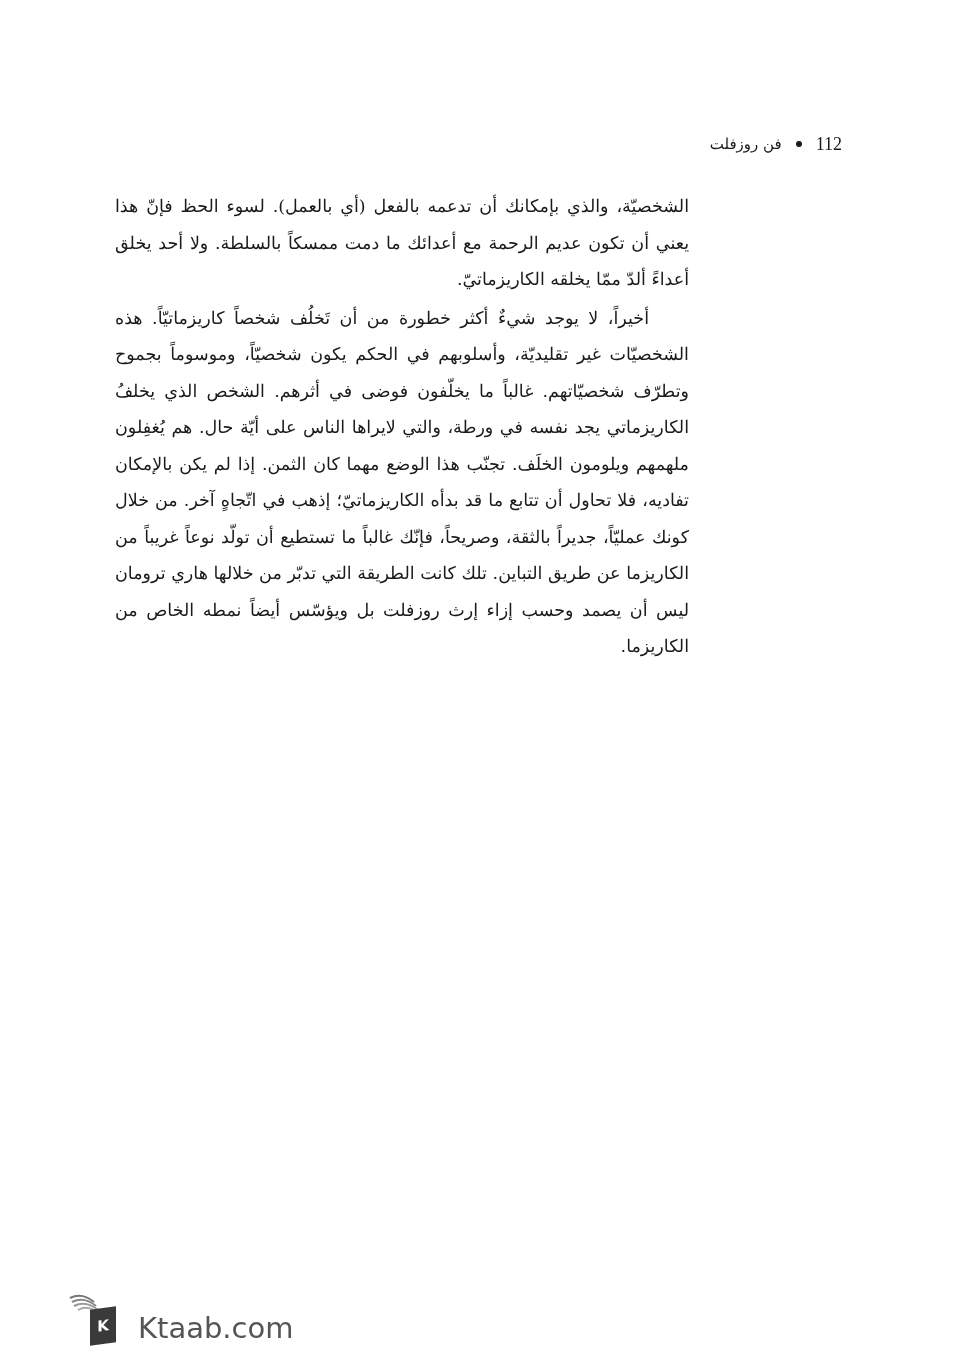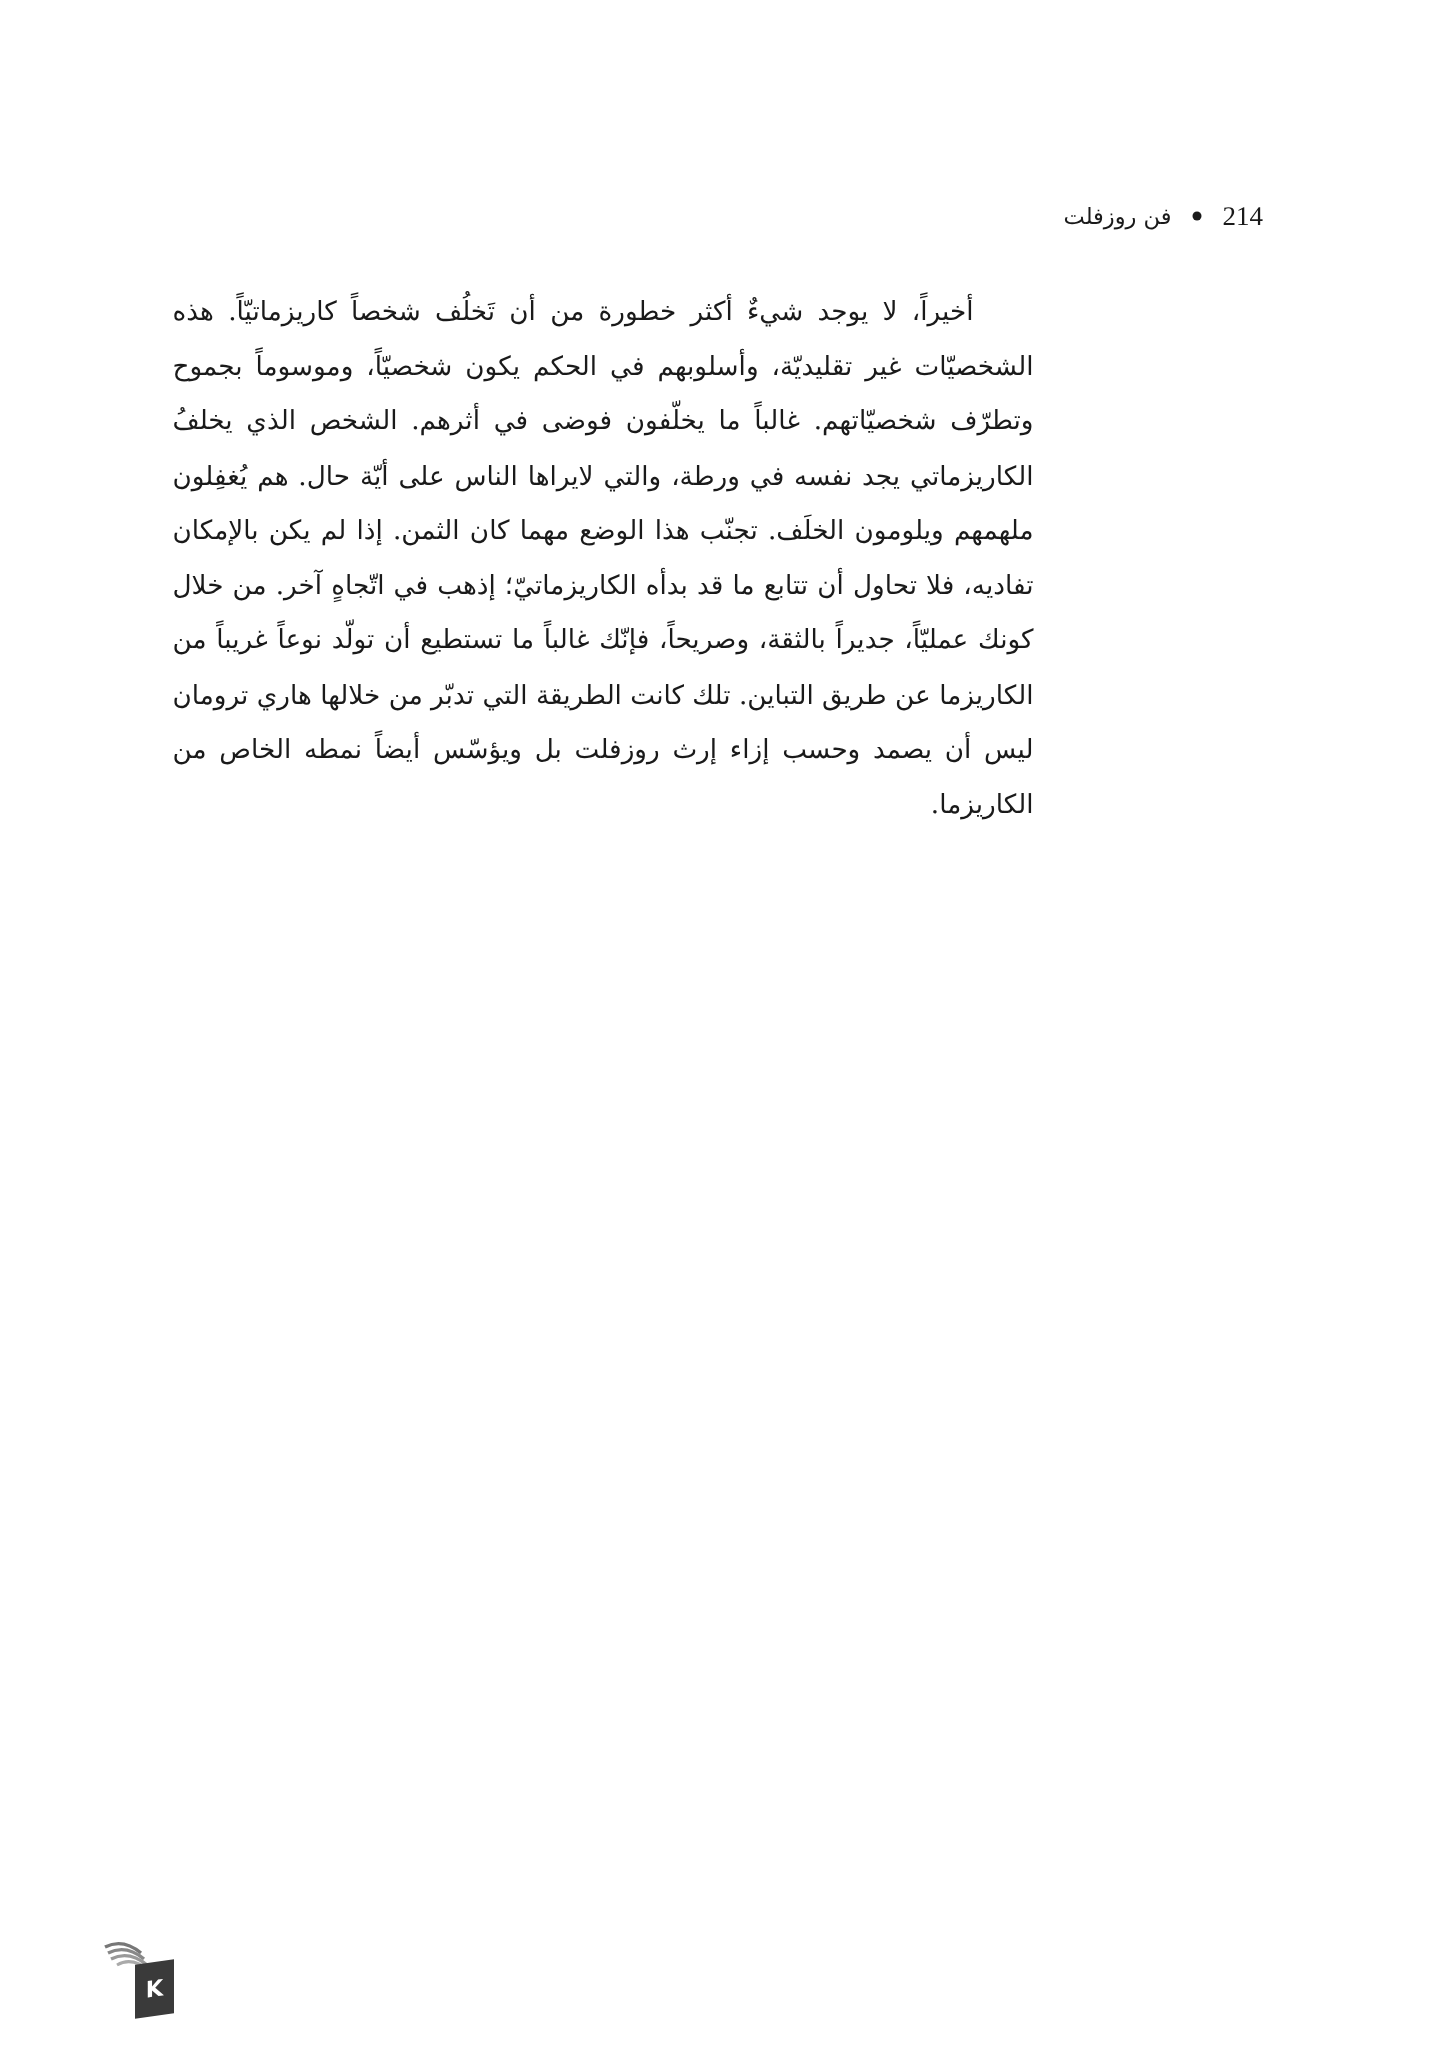--- a/index.html
+++ b/index.html
@@ -99,34 +99,36 @@
       color: #555555;
       margin-left: 22px;
       line-height: 36px;
       padding-bottom: 4px;
     }
   </style>
 </head>
 <body>
 
 <div class="running-header">
-  <span class="page-number">214</span>
+  <span class="page-number">112</span>
   <span class="bullet"></span>
   <span class="book-title">فن روزفلت</span>
 </div>
 
 <div class="body-text">
+  <p>الشخصيّة، والذي بإمكانك أن تدعمه بالفعل (أي بالعمل). لسوء الحظ فإنّ هذا يعني أن تكون عديم الرحمة مع أعدائك ما دمت ممسكاً بالسلطة. ولا أحد يخلق أعداءً ألدّ ممّا يخلقه الكاريزماتيّ.</p>
   <p class="indent">أخيراً، لا يوجد شيءٌ أكثر خطورة من أن تَخلُف شخصاً كاريزماتيّاً. هذه الشخصيّات غير تقليديّة، وأسلوبهم في الحكم يكون شخصيّاً، وموسوماً بجموح وتطرّف شخصيّاتهم. غالباً ما يخلّفون فوضى في أثرهم. الشخص الذي يخلفُ الكاريزماتي يجد نفسه في ورطة، والتي لايراها الناس على أيّة حال. هم يُغفِلون ملهمهم ويلومون الخلَف. تجنّب هذا الوضع مهما كان الثمن. إذا لم يكن بالإمكان تفاديه، فلا تحاول أن تتابع ما قد بدأه الكاريزماتيّ؛ إذهب في اتّجاهٍ آخر. من خلال كونك عمليّاً، جديراً بالثقة، وصريحاً، فإنّك غالباً ما تستطيع أن تولّد نوعاً غريباً من الكاريزما عن طريق التباين. تلك كانت الطريقة التي تدبّر من خلالها هاري ترومان ليس أن يصمد وحسب إزاء إرث روزفلت بل ويؤسّس أيضاً نمطه الخاص من الكاريزما.</p>
 </div>
 
 <div class="logo">
   <div class="logo-mark">
     <svg class="logo-pages" width="34" height="26" viewBox="0 0 34 26">
       <path d="M2 6 Q14 0 26 10" stroke="#777" stroke-width="2.2" fill="none"></path>
       <path d="M4 10 Q16 4 28 14" stroke="#888" stroke-width="2.2" fill="none"></path>
       <path d="M6 14 Q18 8 30 18" stroke="#999" stroke-width="2.2" fill="none"></path>
       <path d="M10 18 Q20 12 32 22" stroke="#aaa" stroke-width="2" fill="none"></path>
     </svg>
     <div class="logo-book">
       <span>K</span>
     </div>
   </div>
+  <span class="logo-text">Ktaab.com</span>
 </div>
 
 </body></html>

